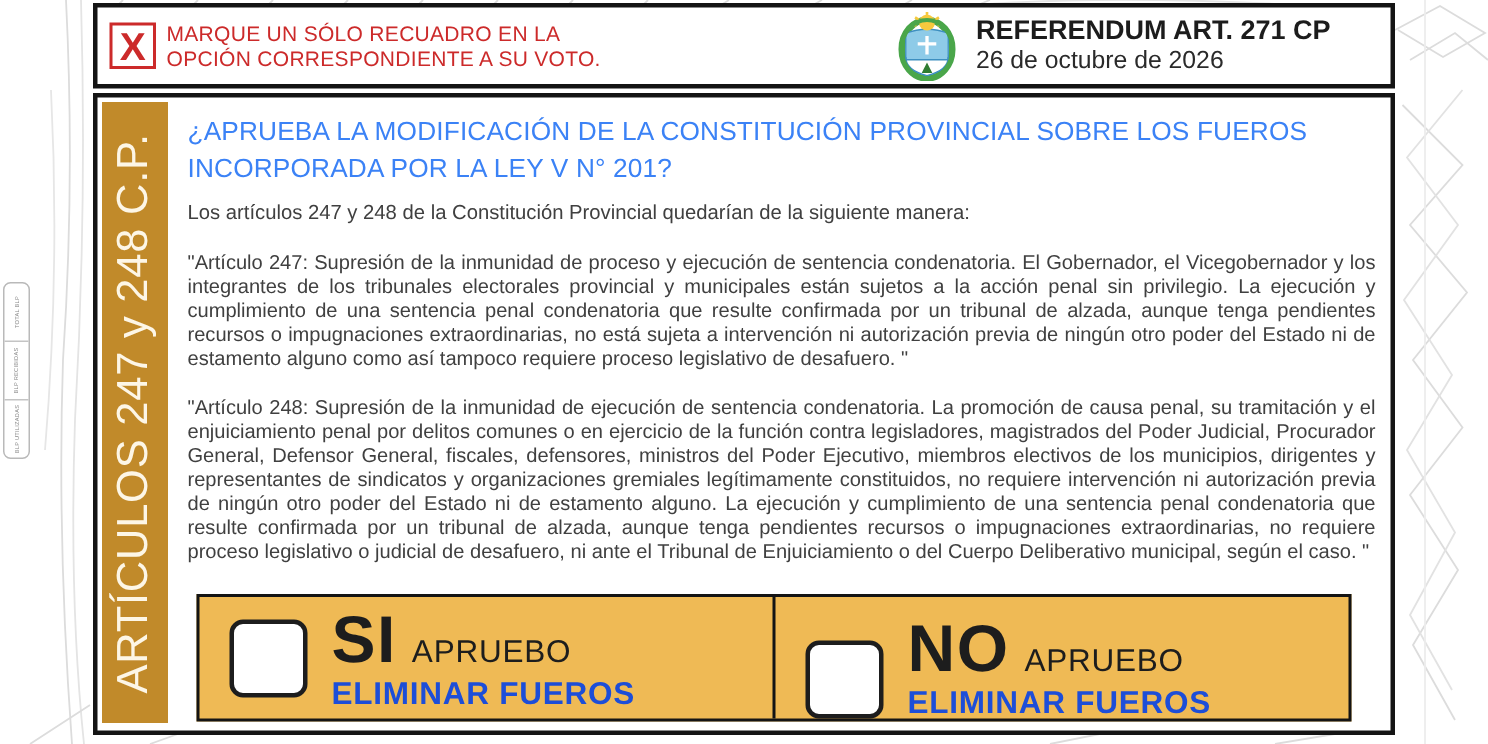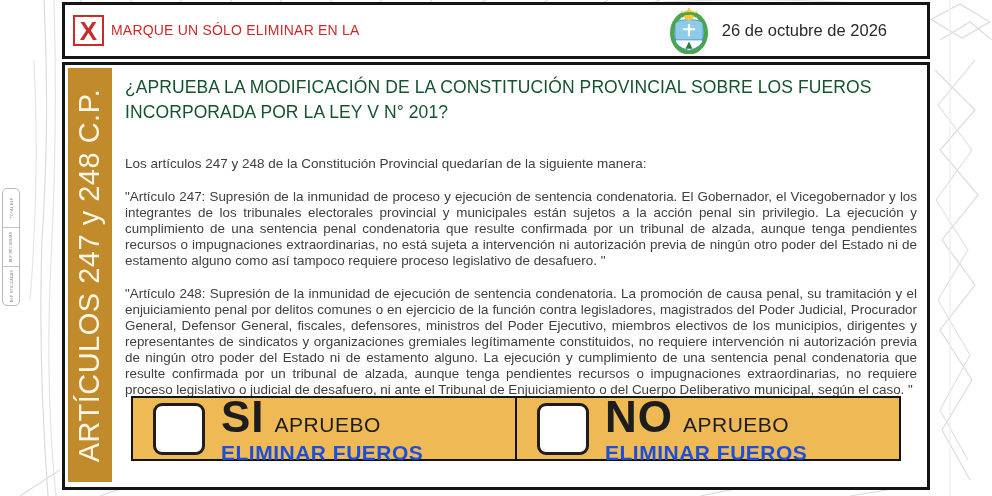--- a/index.html
+++ b/index.html
@@ -68,38 +68,38 @@
     display:flex;align-items:center;justify-content:center;
   }
   .side-rail span{
     transform:rotate(-90deg);
     color:#fdf6e6;font-size:29px;white-space:nowrap;letter-spacing:.5px;
   }
   .content{
     position:absolute;left:60px;top:10px;width:792px;
   }
   .question{
-    font-size:17.5px;line-height:1.42;color:#14532d;letter-spacing:.1px;
-    margin-bottom:31px;
+    font-size:17.5px;line-height:1.42;color:#3b82f6;letter-spacing:.1px;
+    margin-bottom:9px;
   }
   .intro{font-size:13.5px;margin-bottom:18px;color:#404040;}
   .article{
     font-size:13.4px;line-height:16px;text-align:justify;color:#404040;
     margin-bottom:17px;
   }
   .options-band{
-    position:absolute;left:66px;top:331px;width:770px;height:65px;
+    position:absolute;left:66px;top:331px;width:770px;height:85px;
     background:var(--band);border:2px solid var(--ink);
     display:flex;
   }
   .option{
     flex:1;display:flex;align-items:center;gap:16px;padding-left:20px;
     cursor:pointer;
   }
-  .option + .option{border-left:2px solid var(--ink);}
+  .option + .option{border-left:2px solid var(--ink);align-items:flex-end;}
   .checkbox{
     width:52px;height:52px;background:#fff;border:3px solid #1d1d1d;
     border-radius:9px;flex:0 0 auto;
   }
   .opt-text{display:flex;flex-direction:column;line-height:1;}
   .opt-line1{display:flex;align-items:baseline;gap:10px;}
   .opt-word{font-size:44px;font-weight:bold;color:#1d1d1d;letter-spacing:1px;}
   .opt-suffix{font-size:21px;font-weight:normal;color:#1d1d1d;letter-spacing:.5px;}
   .opt-line2{font-size:21px;font-weight:bold;color:#1d4ed8;letter-spacing:.5px;margin-top:3px;}
 </style>
@@ -137,37 +137,39 @@
     <span>BLP UTILIZADAS</span>
   </div>
 </div>
 
 <div class="header-box">
   <div class="instruction">
     <div class="xbox">
       <span>X</span>
     </div>
     <div class="instruction-text">
-      <div>MARQUE UN SÓLO ELIMINAR EN LA</div>
+      <div>MARQUE UN SÓLO RECUADRO EN LA</div>
+      <div>OPCIÓN CORRESPONDIENTE A SU VOTO.</div>
     </div>
   </div>
   <div class="ref-group">
     <svg class="coat" viewBox="0 0 48 52">
       <ellipse cx="24" cy="28" rx="19" ry="22" fill="none" stroke="#4aa64a" stroke-width="5"></ellipse>
       <path d="M8,16 Q24,10 40,16 L40,34 Q40,44 24,48 Q8,44 8,34 Z" fill="#8ecbe8" stroke="#3d8fc0" stroke-width="1"></path>
       <path d="M8,36 L40,36 L40,34 Q40,44 24,48 Q8,44 8,34 Z" fill="#ffffff" stroke="#3d8fc0" stroke-width="1"></path>
       <circle cx="24" cy="8" r="6" fill="#f6c93e"></circle>
       <g stroke="#f6c93e" stroke-width="2">
         <path d="M24,0 L24,3 M15,4 L18,6 M33,4 L30,6 M12,10 L16,10 M36,10 L32,10"></path>
       </g>
       <path d="M24,18 L24,32 M17,24 L31,24" stroke="#ffffff" stroke-width="2.5"></path>
       <path d="M20,46 L24,38 L28,46 Z" fill="#2e7d32"></path>
       <ellipse cx="24" cy="28" rx="19" ry="22" fill="none" stroke="#4aa64a" stroke-width="3"></ellipse>
     </svg>
     <div class="ref-text">
+      <div class="ref-title">REFERENDUM ART. 271 CP</div>
       <div class="ref-date">26 de octubre de 2026</div>
     </div>
   </div>
 </div>
 
 <div class="main-box">
   <div class="side-rail">
     <span>ARTÍCULOS 247 y 248 C.P.</span>
   </div>
 

